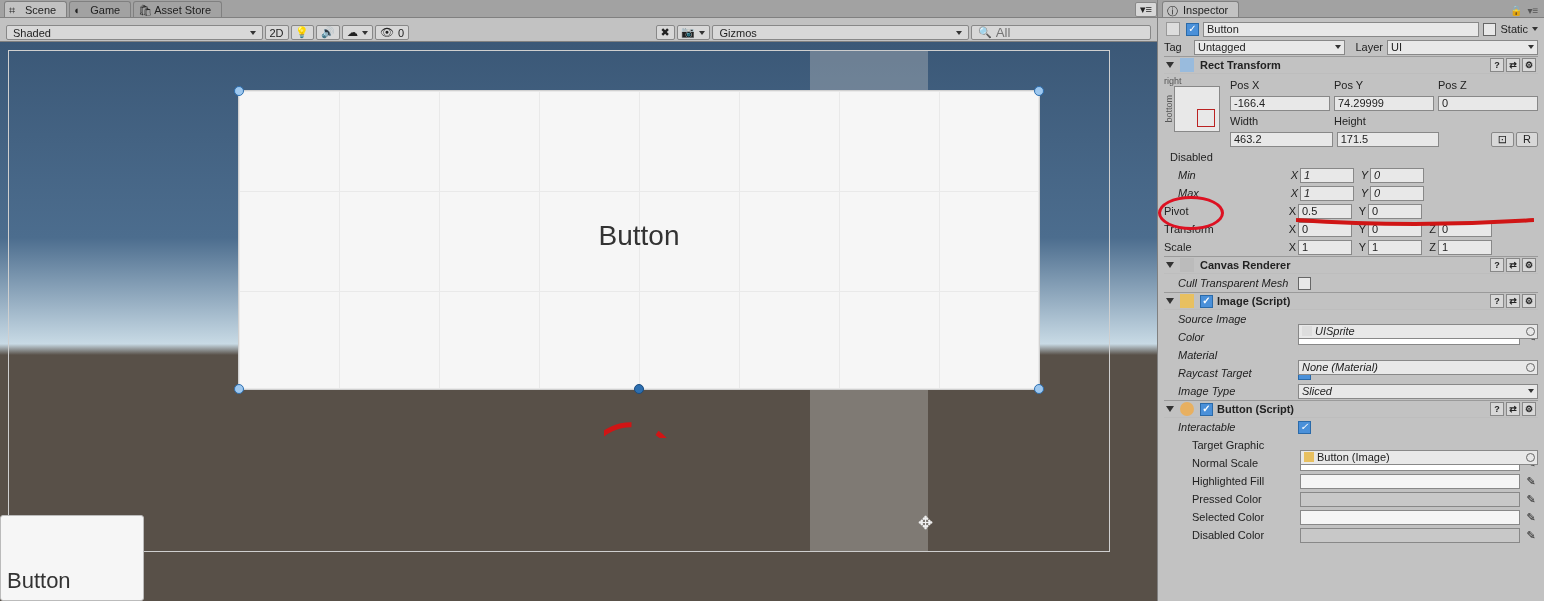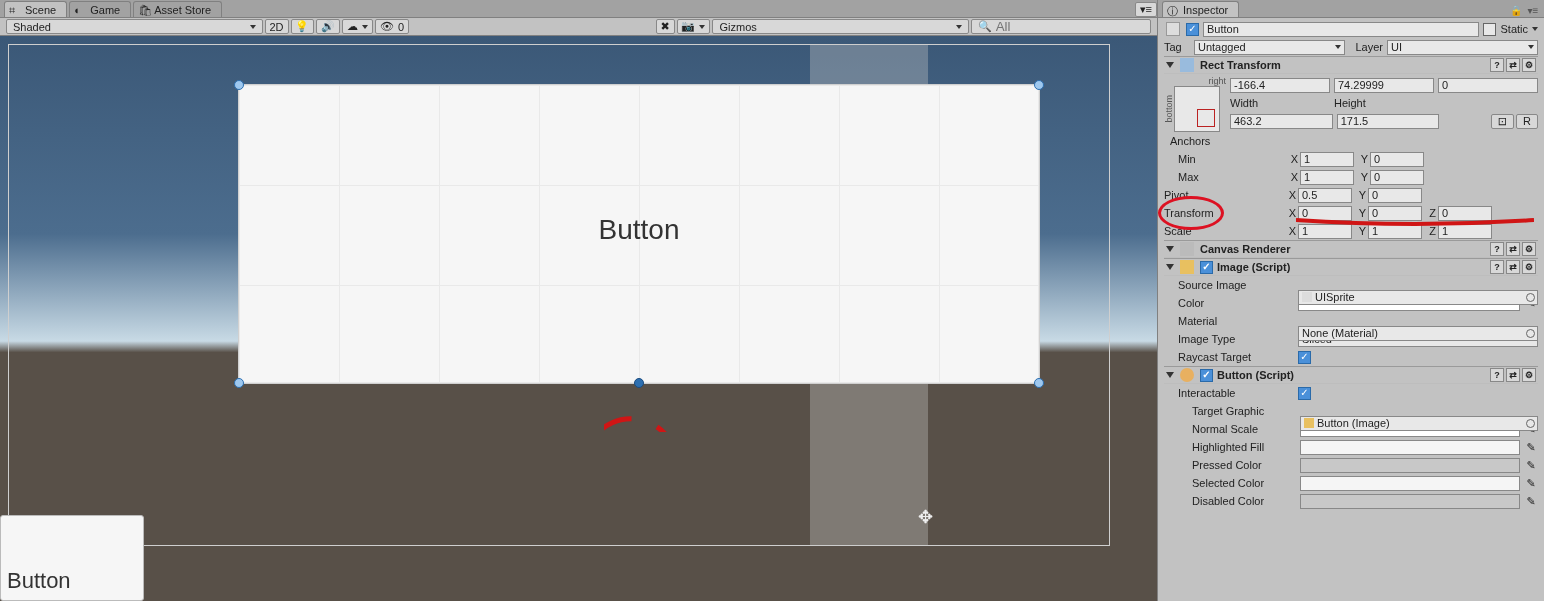--- a/index.html
+++ b/index.html
@@ -8,21 +8,21 @@
 .left-pane { width: 1158px; display: flex; flex-direction: column; border-right: 1px solid #808080; }
 .right-pane { flex: 1; background: #c2c2c2; display: flex; flex-direction: column; }
 
 
 .tabs-row { display: flex; align-items: flex-end; height: 18px; background: #a2a2a2; border-bottom: 1px solid #808080; gap: 2px; padding-left: 4px;}
 .tab { padding: 2px 10px 1px 20px; background: #a2a2a2; border: 1px solid #808080; border-bottom: none; border-radius: 3px 3px 0 0; position: relative; font-size: 11px; height: 16px; display:flex; align-items:center; }
 .tab.active { background: #c2c2c2; }
 .tab .ticon { position: absolute; left: 4px; top: 2px; width: 11px; height: 11px; }
 
 
-.scene-toolbar { display: flex; align-items: center; height: 18px; background: #c2c2c2; border-bottom: 1px solid #808080; padding: 0 6px; gap: 2px; font-size: 11px;}
+.scene-toolbar { display: flex; align-items: center; height: 18px; background: #c2c2c2; border-bottom: 1px solid #808080; padding: 0 6px; gap: 2px; font-size: 11px; margin-top: 6px;}
 .pill { background: #d8d8d8; border: 1px solid #888; border-radius: 2px; padding: 0 6px; height: 15px; display: flex; align-items: center; gap: 4px; }
 .pill.small { padding: 0 4px; }
 .gap-flex { flex: 1; }
 .dd-arrow { width: 0; height: 0; border-left: 3px solid transparent; border-right: 3px solid transparent; border-top: 4px solid #333; }
 
 
 .scene-viewport { flex: 1; position: relative; background: linear-gradient(#3b5877 0%, #4c6d8e 35%, #c8dae5 54%, #585048 56%, #585048 100%); overflow: hidden; }
 .canvas-outline { position: absolute; left: 8px; top: 8px; width: 1102px; height: 502px; border: 1px solid #cfcfcf; }
 .canvas-highlight { position: absolute; left: 810px; top: 8px; width: 118px; height: 502px; background: rgba(200,200,200,0.35); }
 .panel-rect { position: absolute; left: 238px; top: 48px; width: 802px; height: 300px; background: #f6f6f6; border: 1px solid #d0d0d0; box-shadow: inset 0 0 0 1px rgba(0,0,0,0.05); }
@@ -39,21 +39,21 @@
 
 
 .insp-tabs { display:flex; height:18px; background:#a2a2a2; border-bottom:1px solid #808080; align-items:flex-end; padding-left:4px; }
 .insp-tab { padding:2px 10px 1px 20px; background:#c2c2c2; border:1px solid #808080;border-bottom:none;border-radius:3px 3px 0 0;position:relative;font-size:11px;height:16px;display:flex;align-items:center;}
 .insp-tab .ticon{position:absolute;left:4px;top:2px;width:11px;height:11px;}
 .insp-lock-wrap{flex:1;display:flex;justify-content:flex-end;padding-right:4px;gap:2px;}
 .lock-icon,.menu-icon{width:14px;height:14px;display:flex;align-items:center;justify-content:center;font-size:10px;color:#555;}
 
 .insp-body { flex:1; overflow:hidden; padding:2px 6px; }
 .row { display:flex; align-items:center; height:18px; gap:4px; }
-.pad-l { padding-left: 14px; }
+.pad-l { padding-left: 14px; font-style: italic; }
 .pad-ll { padding-left: 28px; }
 .label-col { width: 116px; font-size:11px; }
 .label-col.short { width: 104px; }
 .input { background:#e8e8e8; border:1px solid #888; height:15px; padding:0 3px; font-size:11px; display:flex; align-items:center; }
 .cbx { width:13px;height:13px;border:1px solid #666;background:#e8e8e8;display:inline-flex;align-items:center;justify-content:center;}
 .cbx.on{background:#4a90d9;border-color:#2a6aa9;}
 .cbx.on::after{content:"✓";color:#fff;font-size:10px;line-height:1;}
 .hdr { display:flex; align-items:center; height:18px; border-top:1px solid #9a9a9a; border-bottom:1px solid #bdbdbd; background:#c2c2c2; gap:4px; font-weight:bold; font-size:11px; padding-right:2px;}
 .hdr .fold{width:0;height:0;border-left:4px solid transparent;border-right:4px solid transparent;border-top:6px solid #333;margin-left:2px;}
 .hdr .right-icons{margin-left:auto;display:flex;gap:2px;}
@@ -186,31 +186,36 @@
         <span class="fold"></span>
         <span class="comp-icon" style="background:#9bd"></span>
         <span>Rect Transform</span>
         <div class="right-icons">
             <span class="miniicon">?</span>
             <span class="miniicon">⇄</span>
             <span class="miniicon">⚙</span>
           </div>
       </div>
       <div class="row" style="height:auto;align-items:flex-start;padding-top:2px;">
-        <div style="display:flex;flex-direction:column;align-items:flex-end;">
+        <div style="display:flex;flex-direction:column;align-items:flex-start;">
           <span class="anchor-side-label">right</span>
           <div style="display:flex;align-items:center;">
             <span class="anchor-side-label" style="writing-mode:vertical-rl;transform:rotate(180deg)">bottom</span>
             <div class="anchor-box">
                 <div class="inner"></div>
               </div>
           </div>
         </div>
         <div style="flex:1">
           <div class="row">
+            <span style="flex:1">Pos X</span>
+            <span style="flex:1">Pos Y</span>
+            <span style="flex:1">Pos Z</span>
+          </div>
+          <div class="row">
             <div class="input" style="flex:1">
                 <span>-166.4</span>
               </div>
             <div class="input" style="flex:1">
                 <span>74.29999</span>
               </div>
             <div class="input" style="flex:1">
                 <span>0</span>
               </div>
           </div>
@@ -230,21 +235,21 @@
               <span class="sm-btn">⊡</span>
               <span class="sm-btn">
                   <span>R</span>
                 </span>
             </div>
           </div>
         </div>
       </div>
       <div class="row">
           <span class="fold" style="margin-right:2px"></span>
-          <span>Anchors</span>
+          <span>Disabled</span>
         </div>
       <div class="row pad-l">
           <span class="label-col short">Min</span>
         <div class="xyz">
             <div class="xyzpair">
               <span class="lbl">X</span>
               <div class="input">
                 <span>1</span>
               </div>
             </div>
@@ -339,20 +344,24 @@
 
       <div class="hdr">
           <span class="fold"></span>
           <span class="comp-icon" style="background:#bbb"></span>
           <span>Canvas Renderer</span>
           <div class="right-icons">
             <span class="miniicon">?</span>
             <span class="miniicon">⇄</span>
             <span class="miniicon">⚙</span>
           </div>
+        </div>
+      <div class="row pad-l">
+          <span class="label-col">Cull Transparent Mesh</span>
+          <span class="cbx"></span>
         </div>
 
       <div class="hdr">
           <span class="fold"></span>
           <span class="comp-icon" style="background:#e8c060"></span>
           <span class="cbx on"></span>
           <span>Image (Script)</span>
           <div class="right-icons">
             <span class="miniicon">?</span>
             <span class="miniicon">⇄</span>
@@ -373,29 +382,29 @@
           <span style="width:14px;text-align:center">✎</span>
         </div>
       <div class="row pad-l">
           <span class="label-col">Material</span>
           <div class="input obj-field">
             <span>None (Material)</span>
             <span class="circ"></span>
           </div>
         </div>
       <div class="row pad-l">
+          <span class="label-col">Raycast Target</span>
+          <span class="cbx on"></span>
+        </div>
+      <div class="row pad-l">
           <span class="label-col">Image Type</span>
           <div class="input dd-full" style="flex:1">
             <span>Sliced</span>
             <span class="dd-arrow"></span>
           </div>
-        </div>
-      <div class="row pad-l">
-          <span class="label-col">Raycast Target</span>
-          <span class="cbx on"></span>
         </div>
 
       <div class="hdr">
           <span class="fold"></span>
           <span class="comp-icon" style="background:#e8b060;border-radius:50%"></span>
           <span class="cbx on"></span>
           <span>Button (Script)</span>
           <div class="right-icons">
             <span class="miniicon">?</span>
             <span class="miniicon">⇄</span>

